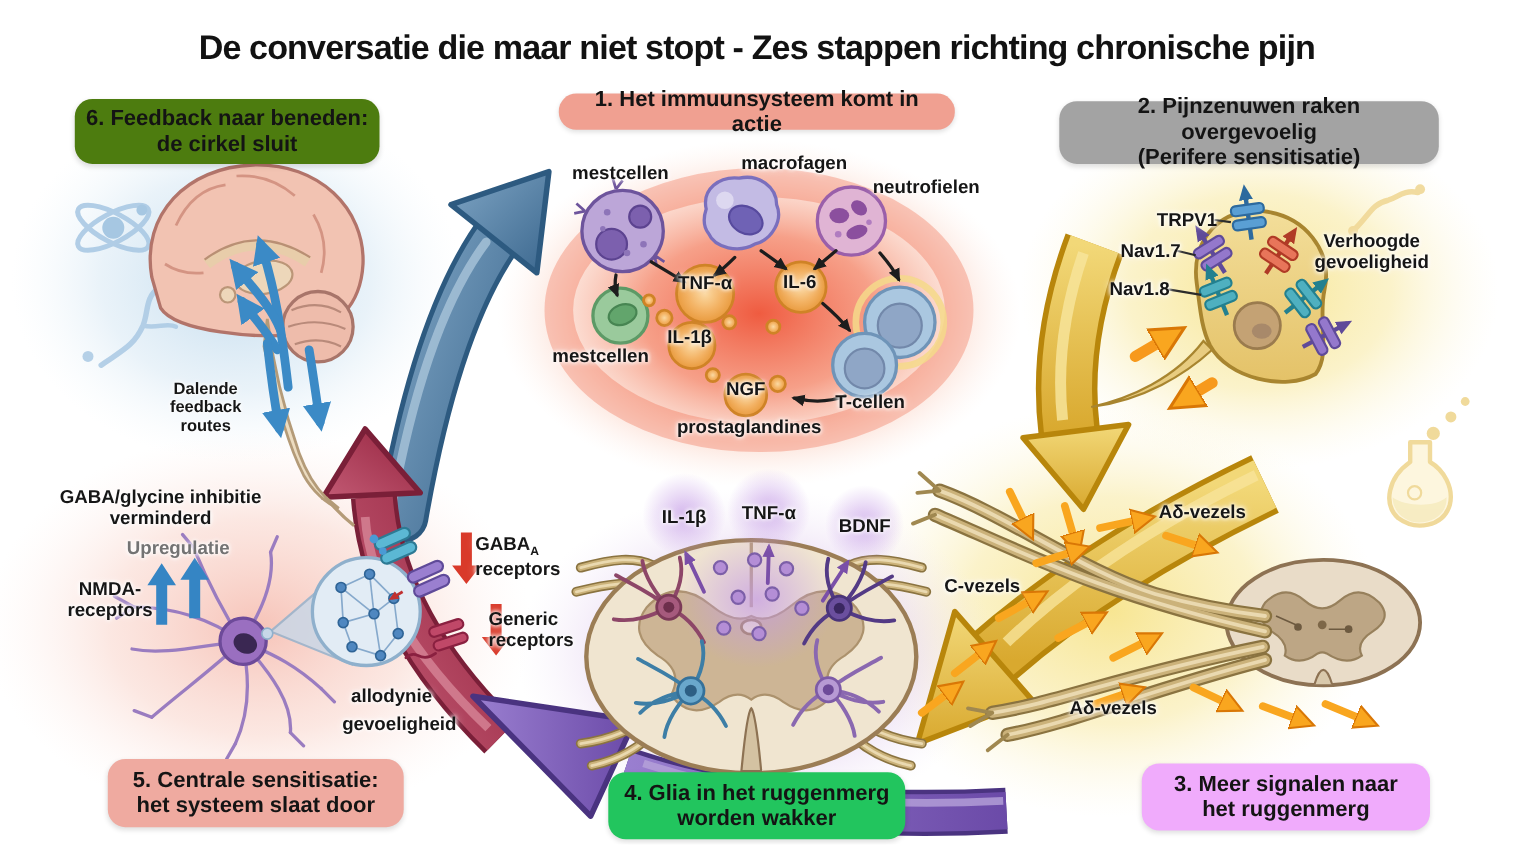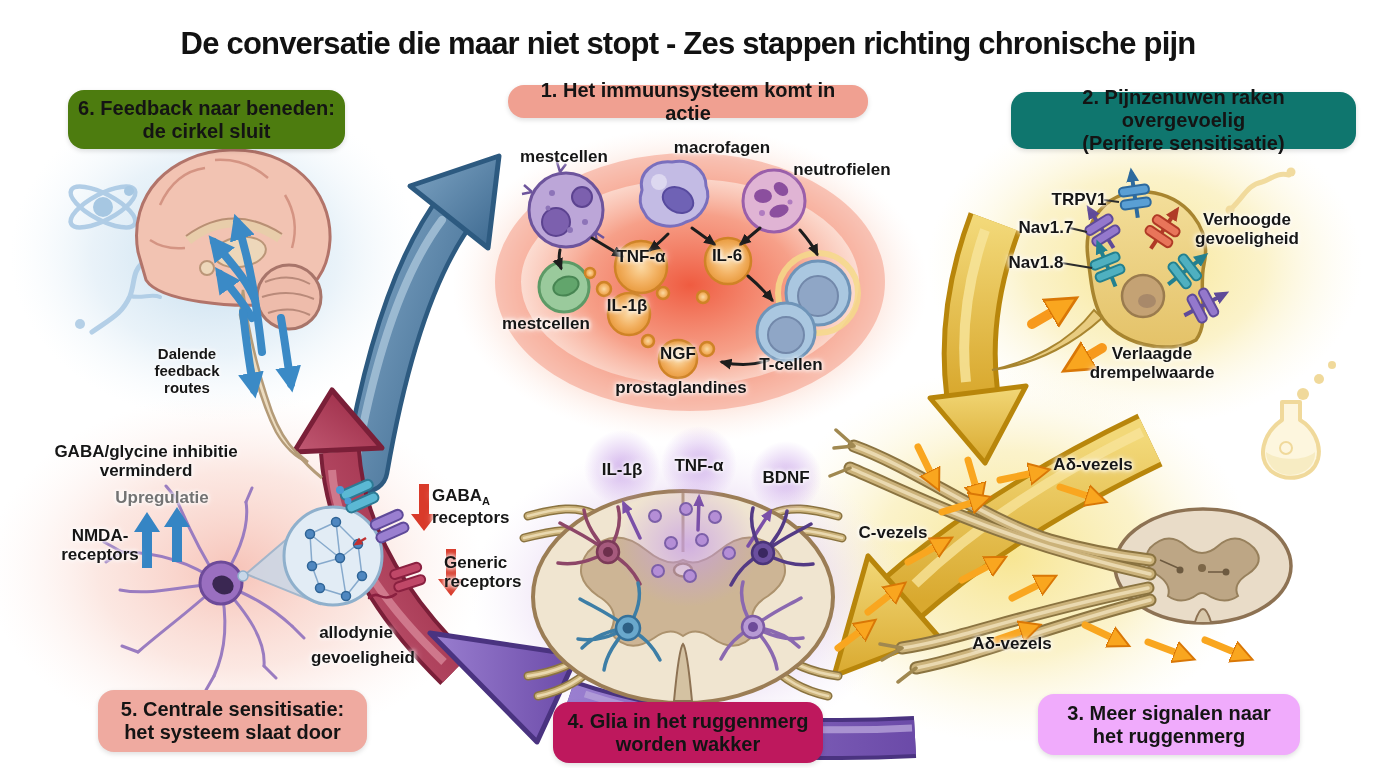--- a/index.html
+++ b/index.html
@@ -4,23 +4,23 @@
 <style>
   html,body{margin:0;padding:0;background:#fff;}
   .stage{position:relative;width:1376px;height:768px;overflow:hidden;background:#fff;font-family:"Liberation Sans",sans-serif;}
   .art{position:absolute;left:0;top:0;z-index:1;}
   .labels{position:absolute;inset:0;z-index:5;pointer-events:none;}
   .title{position:absolute;left:0;right:0;top:26px;text-align:center;font-size:31px;font-weight:700;letter-spacing:-0.8px;color:#121212;}
   .box{position:absolute;display:flex;align-items:center;justify-content:center;text-align:center;
        font-weight:700;font-size:20px;line-height:1.14;color:#141414;border-radius:16px;
        padding:2px 10px;box-sizing:border-box;white-space:pre-line;box-shadow:0 2px 5px rgba(0,0,0,.13);}
   .b1{background:#f0a091;}
-  .b2{background:#0f766e;margin-left:48px;}
+  .b2{background:#a3a3a3;}
   .b3{background:#f0abfc;}
-  .b4{background:#be185d;}
+  .b4{background:#22c55e;}
   .b5{background:#efaaa0;}
   .b6{background:#4d7c0f;}
   .lbl{position:absolute;transform:translate(-50%,-50%);font-weight:700;font-size:17px;color:#161616;
        white-space:pre-line;text-align:center;line-height:1.12;
        text-shadow:0 0 4px #fff,0 0 4px #fff,0 0 9px rgba(255,255,255,.85);}
   .lbl--left{transform:translate(0,-50%);text-align:left;}
   .lbl--sm{font-size:15px;}
   .blue-text{color:#737373;text-align:right;}
   sub{font-size:11px;vertical-align:sub;}
 </style>
@@ -504,22 +504,20 @@
   <div class="lbl" style="left:678px;top:354px;">NGF</div>
   <div class="lbl" style="left:546px;top:324px;">mestcellen</div>
   <div class="lbl" style="left:791px;top:365px;">T-cellen</div>
   <div class="lbl" style="left:681px;top:388px;">prostaglandines</div>
 
   <div class="lbl" style="left:1079px;top:200px;">TRPV1</div>
   <div class="lbl" style="left:1046px;top:228px;">Nav1.7</div>
   <div class="lbl" style="left:1036px;top:263px;">Nav1.8</div>
   <div class="lbl" style="left:1247px;top:229px;">Verhoogde
 gevoeligheid</div>
-  <div class="lbl" style="left:1152px;top:363px;">Verlaagde
-drempelwaarde</div>
 
   <div class="lbl" style="left:1093px;top:465px;">Aδ-vezels</div>
   <div class="lbl" style="left:893px;top:533px;">C-vezels</div>
   <div class="lbl" style="left:1012px;top:644px;">Aδ-vezels</div>
 
   <div class="lbl" style="left:622px;top:470px;">IL-1β</div>
   <div class="lbl" style="left:699px;top:466px;">TNF-α</div>
   <div class="lbl" style="left:786px;top:478px;">BDNF</div>
 
   <div class="lbl" style="left:146px;top:461px;">GABA/glycine inhibitie

